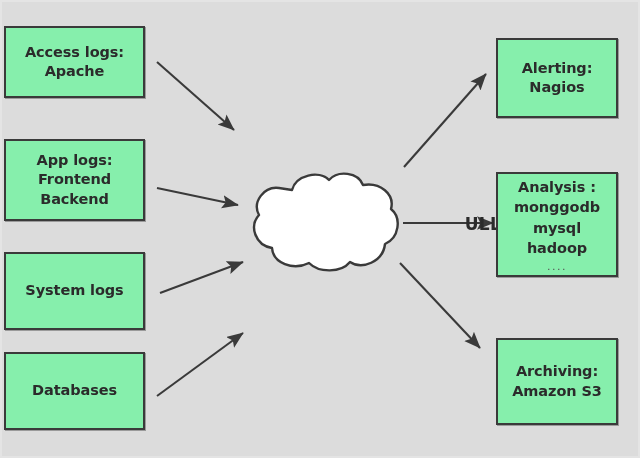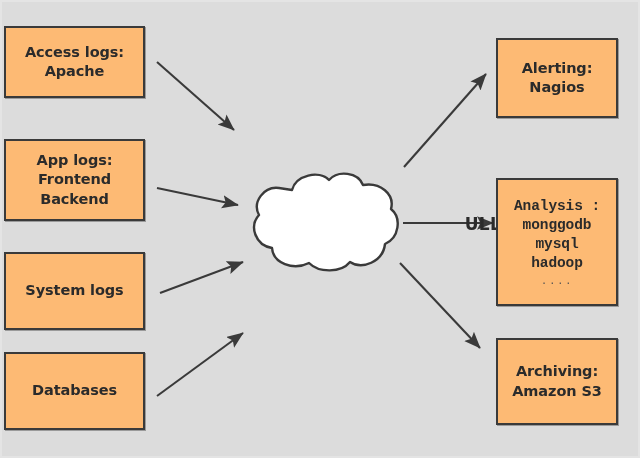--- a/index.html
+++ b/index.html
@@ -29,21 +29,21 @@
   .svg-layer {
     position: absolute;
     left: 0;
     top: 0;
     width: 640px;
     height: 458px;
   }
   .node-box {
     position: absolute;
     box-sizing: border-box;
-    background: #fdba74;
+    background: #86efac;
     border: 2px solid #3a3a3a;
     display: flex;
     align-items: center;
     justify-content: center;
     text-align: center;
     box-shadow: 1px 1px 0 0 #9a9a9a;
   }
   .node-label {
     font-size: 14.5px;
     font-weight: bold;
@@ -128,21 +128,21 @@
                C9,34 21,18 36,20 Z" fill="#ffffff" stroke="#3a3a3a" stroke-width="2.4" stroke-linejoin="round"></path>
     </svg>
     <span class="cloud-label" style="top:46px;">ULL</span>
   </div>
 
   <div class="node-box" style="left: 496px; top: 38px; width: 122px; height: 80px;">
     <span class="node-label">Alerting:
 Nagios</span>
   </div>
 
-  <div class="node-box" style="left: 496px; top: 178px; width: 122px; height: 128px; font-family: Liberation Mono, monospace;">
+  <div class="node-box" style="left: 496px; top: 172px; width: 122px; height: 105px;">
     <div>
       <span class="node-label">Analysis :
 monggodb
 mysql
 hadoop</span>
       <span class="node-sub">....</span>
     </div>
   </div>
 
   <div class="node-box" style="left: 496px; top: 338px; width: 122px; height: 87px;">

